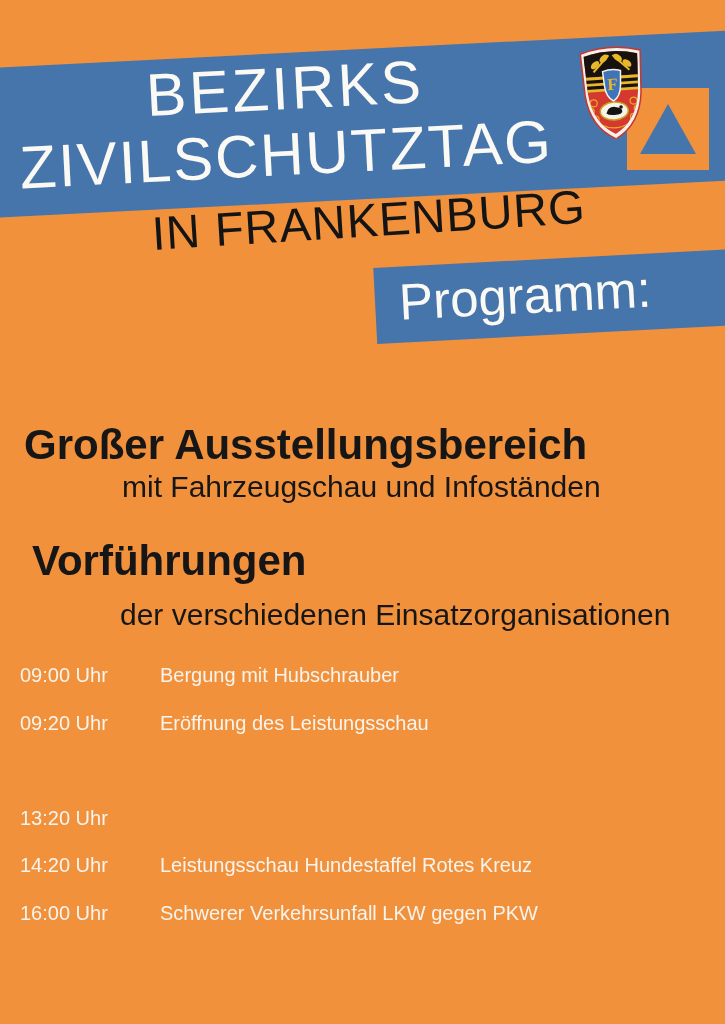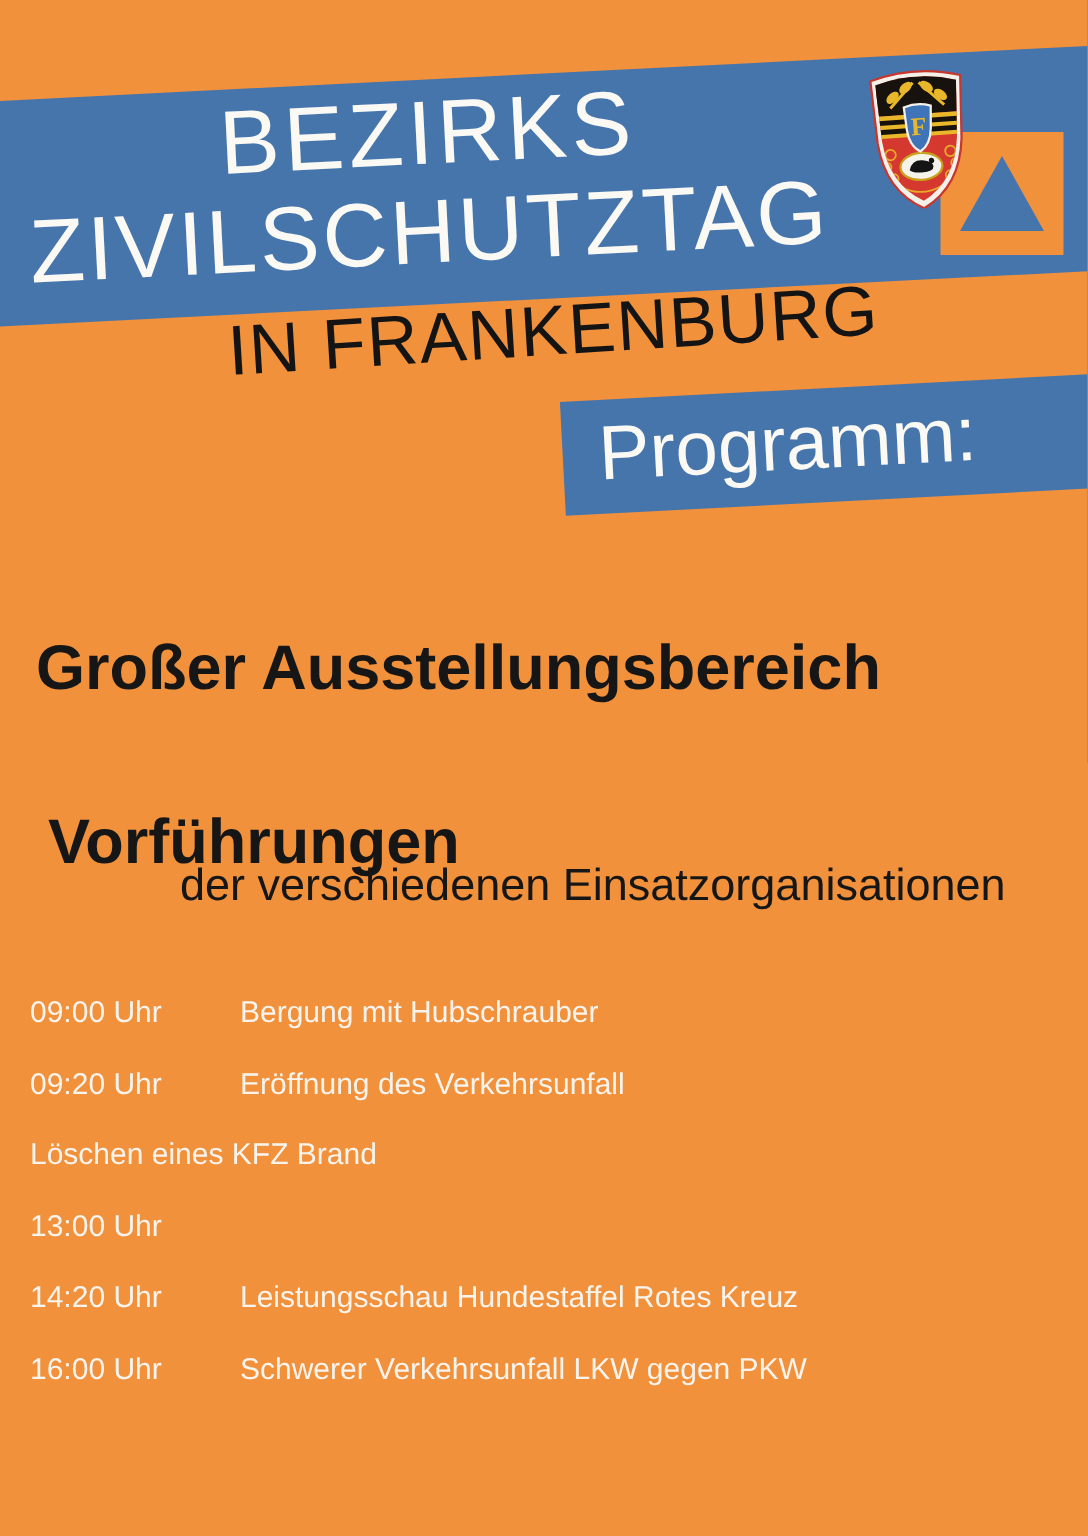--- a/index.html
+++ b/index.html
@@ -119,21 +119,21 @@
     position: absolute;
     color: #161616;
     font-size: 30px;
     font-weight: 400;
     white-space: nowrap;
     line-height: 1;
   }
   .sec1-title { left: 24px;  top: 424px; }
   .sec1-sub   { left: 122px; top: 472px; }
   .sec2-title { left: 32px;  top: 540px; }
-  .sec2-sub   { left: 120px; top: 576px; }
+  .sec2-sub   { left: 120px; top: 600px; }
 
   
   .schedule {
     position: absolute;
     left: 20px;
     top: 652px;
     width: 700px;
   }
   .sched-row {
     display: flex;
@@ -207,38 +207,38 @@
     </svg>
   </div>
 
   <div class="location-line">IN FRANKENBURG</div>
 
   <div class="program-band">
     <div class="program-label">Programm:</div>
   </div>
 
   <div class="section-title sec1-title">Großer Ausstellungsbereich</div>
+  <div class="section-sub sec1-sub">mit Fahrzeugschau und Infoständen</div>
 
   <div class="section-title sec2-title">Vorführungen</div>
   <div class="section-sub sec2-sub">der verschiedenen Einsatzorganisationen</div>
 
   <div class="schedule">
     <div class="sched-row">
       <span class="sched-time">09:00 Uhr</span>
       <span class="sched-event">Bergung mit Hubschrauber</span>
     </div>
     <div class="sched-row">
       <span class="sched-time">09:20 Uhr</span>
-      <span class="sched-event">Eröffnung des Verkehrsunfall</span>
-    </div>
-    <div class="sched-row">
-      <span class="sched-event">Löschen eines KFZ Brand</span>
-    </div>
-    <div class="sched-row">
-      <span class="sched-time">13:00 Uhr</span>
+      <span class="sched-event">Eröffnung des Leistungsschau</span>
+    </div>
+    <div class="sched-row">
+    </div>
+    <div class="sched-row">
+      <span class="sched-time">13:20 Uhr</span>
     </div>
     <div class="sched-row">
       <span class="sched-time">14:20 Uhr</span>
       <span class="sched-event">Leistungsschau Hundestaffel Rotes Kreuz</span>
     </div>
     <div class="sched-row">
       <span class="sched-time">16:00 Uhr</span>
       <span class="sched-event">Schwerer Verkehrsunfall LKW gegen PKW</span>
     </div>
   </div>

